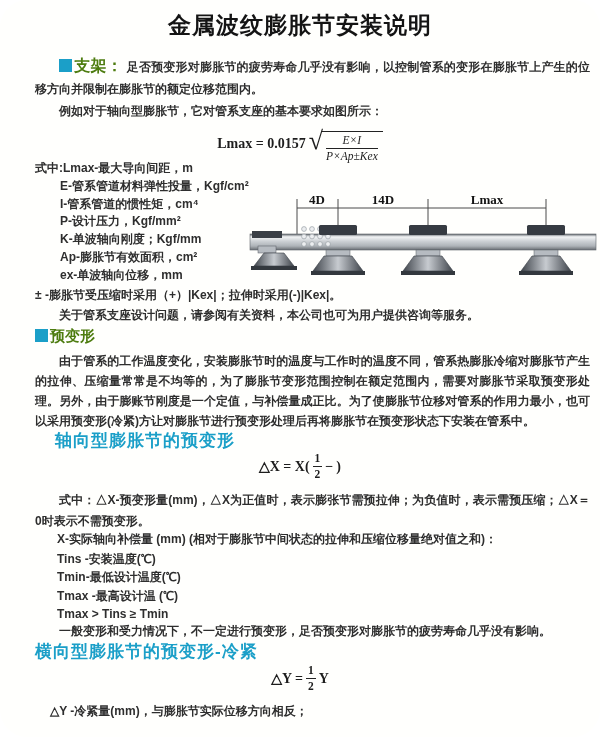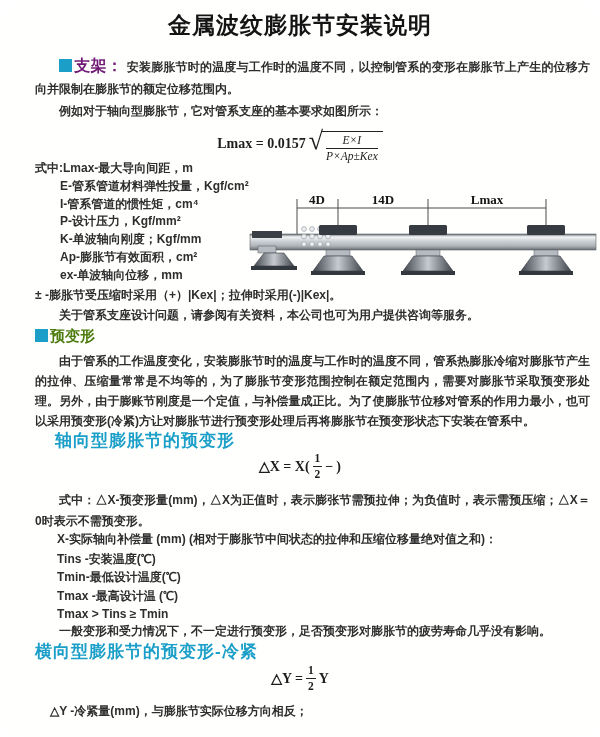--- a/index.html
+++ b/index.html
@@ -4,21 +4,21 @@
 <style>
   html,body{margin:0;padding:0;background:#ffffff;}
   .page{position:relative;width:600px;height:737px;background:#fffffd;overflow:hidden;
         font-family:"Liberation Sans",sans-serif;color:#2e2e2e;border-radius:27px;}
   .title{position:absolute;top:10px;left:0;right:0;text-align:center;
          font-size:23px;font-weight:700;color:#141414;letter-spacing:1px;}
   .para{font-size:12px;line-height:22px;text-align:justify;font-weight:600;margin:0;}
   .indent{text-indent:2em;}
   #blk-support{position:absolute;top:55px;left:35px;right:10px;}
   .sq{display:inline-block;width:13px;height:13px;background:#1b9fc8;margin-right:2px;vertical-align:-1px;}
-  .sec-label{font-size:16px;font-weight:700;color:#701a75;margin-right:4px;}
+  .sec-label{font-size:16px;font-weight:700;color:#4d7c0f;margin-right:4px;}
   .formula{position:absolute;left:0;right:0;display:flex;justify-content:center;align-items:center;
            gap:3px;font-family:"Liberation Serif",serif;color:#1d1d1d;}
   #f1{top:124px;font-family:Liberation Serif, serif;}
   #f2{top:452px;}
   #f3{top:664px;}
   .f-lhs,.f-rhs,.f-op{font-weight:700;font-size:14px;}
   .frac{display:inline-block;text-align:center;font-size:11.5px;line-height:1.15;font-weight:700;}
   .frac .num{display:block;border-bottom:1px solid #222;padding:0 2px 1px;}
   .frac .den{display:block;padding-top:1px;}
   .f-ital{font-style:italic;font-weight:400;}
@@ -48,21 +48,21 @@
   #dy-note{position:absolute;top:703px;left:50px;font-size:12px;font-weight:600;}
 </style>
 </head>
 <body>
 
 <div class="page">
 
   <div class="title">金属波纹膨胀节安装说明</div>
 
   <div id="blk-support">
-    <p class="para indent"><span class="sq"></span><span class="sec-label">支架：</span><span>安装膨胀节时的温度与工作时的温度不同，以控制管系的变形在膨胀节上产生的位移方向并限制在膨胀节的额定位移范围内。</span></p>
+    <p class="para indent"><span class="sq"></span><span class="sec-label">支架：</span><span>足否预变形对膨胀节的疲劳寿命几乎没有影响，以控制管系的变形在膨胀节上产生的位移方向并限制在膨胀节的额定位移范围内。</span></p>
     <p class="para indent">例如对于轴向型膨胀节，它对管系支座的基本要求如图所示：</p>
   </div>
 
   <div id="f1" class="formula">
     <span class="f-lhs">Lmax = 0.0157</span>
     <span class="sqrt">
       <span class="sqrt-sym">√</span>
       <span class="radicand">
         <span class="frac f-ital">
           <span class="num">E×I</span>

